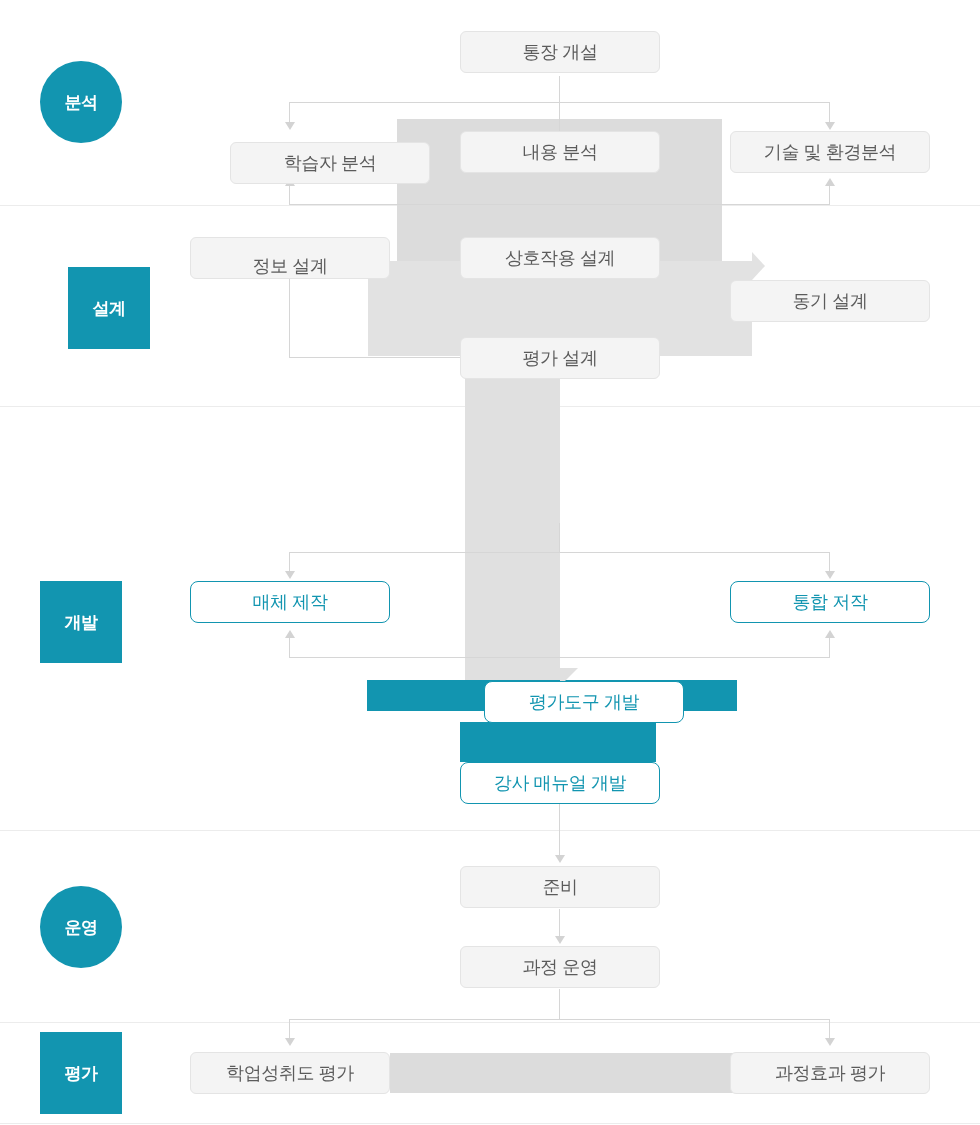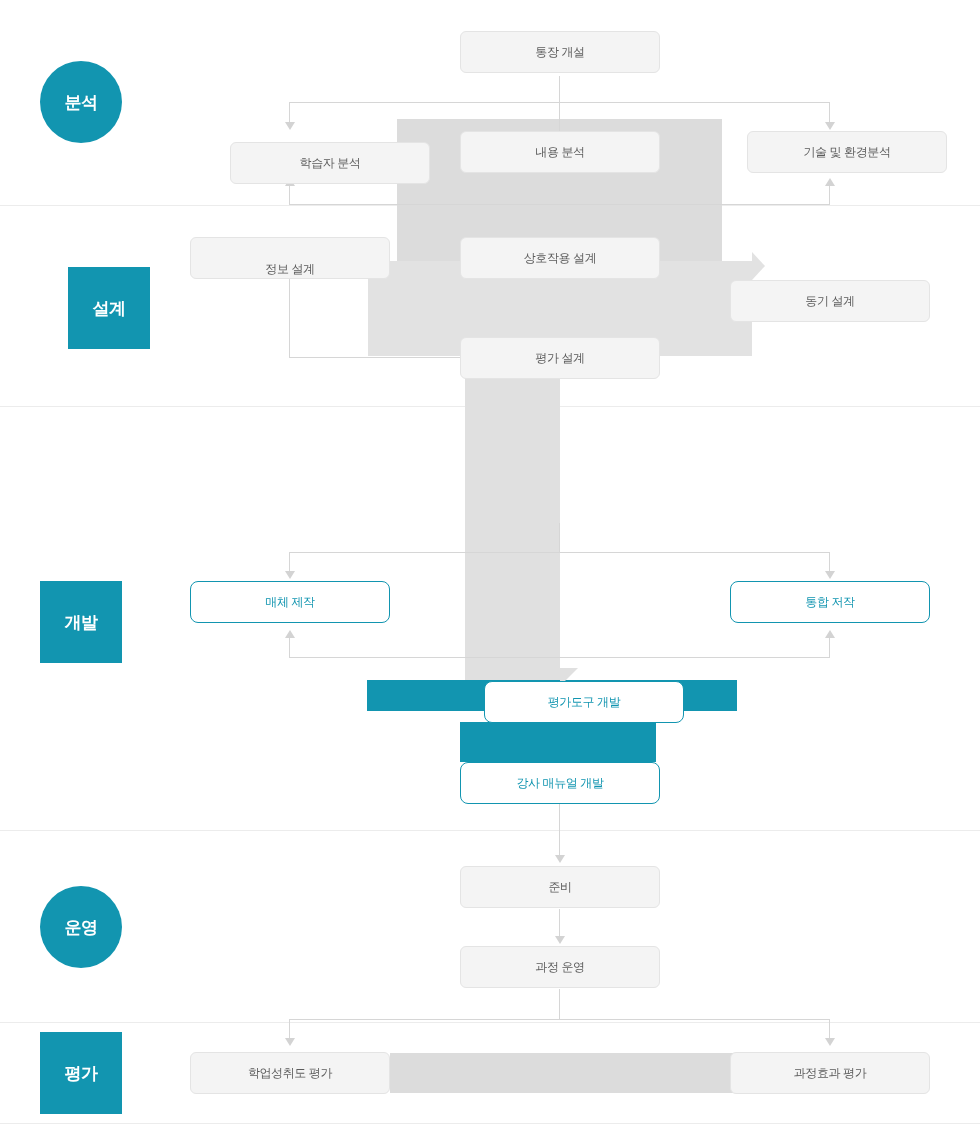--- a/index.html
+++ b/index.html
@@ -96,21 +96,21 @@
 
   
   .node{
     position:absolute;
     box-sizing:border-box;
     height:42px;
     display:flex;
     align-items:center;
     justify-content:center;
     border-radius:6px;
-    font-size:12px;
+    font-size:18px;
     letter-spacing:-0.4px;
     z-index:7;
     white-space:nowrap;
   }
   .node.grey{
     background:#f4f4f4;
     border:1px solid #e4e4e4;
     color:#5b5b5b;
   }
   .node.tealbox{
@@ -220,21 +220,21 @@
   <div class="node grey w200" style="left:460px;top:31px;">
     <span>통장 개설</span>
   </div>
 
   <div class="node grey w200" style="left:190px;top:142px;margin-left:40px;">
     <span>학습자 분석</span>
   </div>
   <div class="node grey w200" style="left:460px;top:131px;">
     <span>내용 분석</span>
   </div>
-  <div class="node grey w200" style="left:730px;top:131px;margin-left:17px;">
+  <div class="node grey w200" style="left:730px;top:131px;">
     <span>기술 및 환경분석</span>
   </div>
 
   <div class="node grey w200" style="left:190px;top:237px;align-items:flex-end;">
     <span>정보 설계</span>
   </div>
   <div class="node grey w200" style="left:460px;top:237px;">
     <span>상호작용 설계</span>
   </div>
   <div class="node grey w200" style="left:730px;top:237px;margin-top:43px;">

